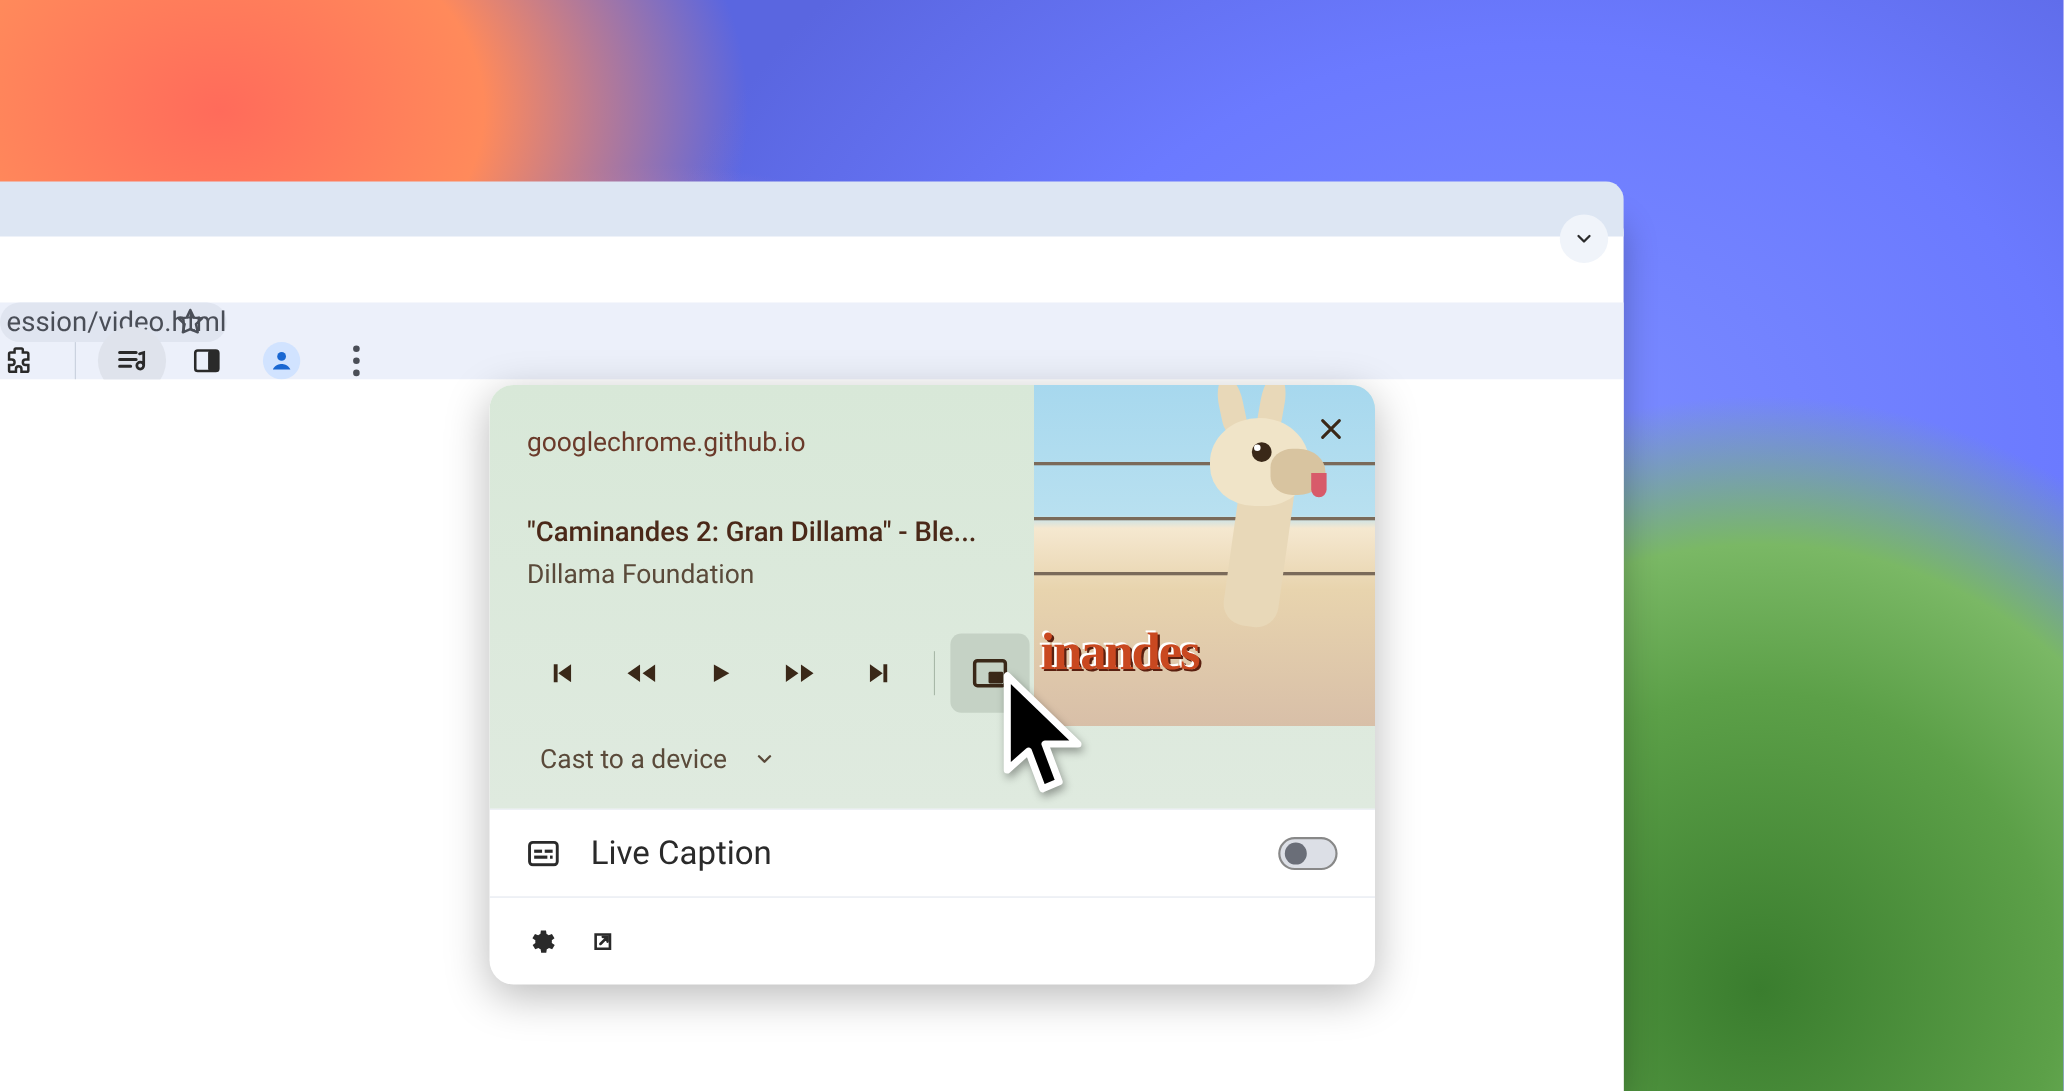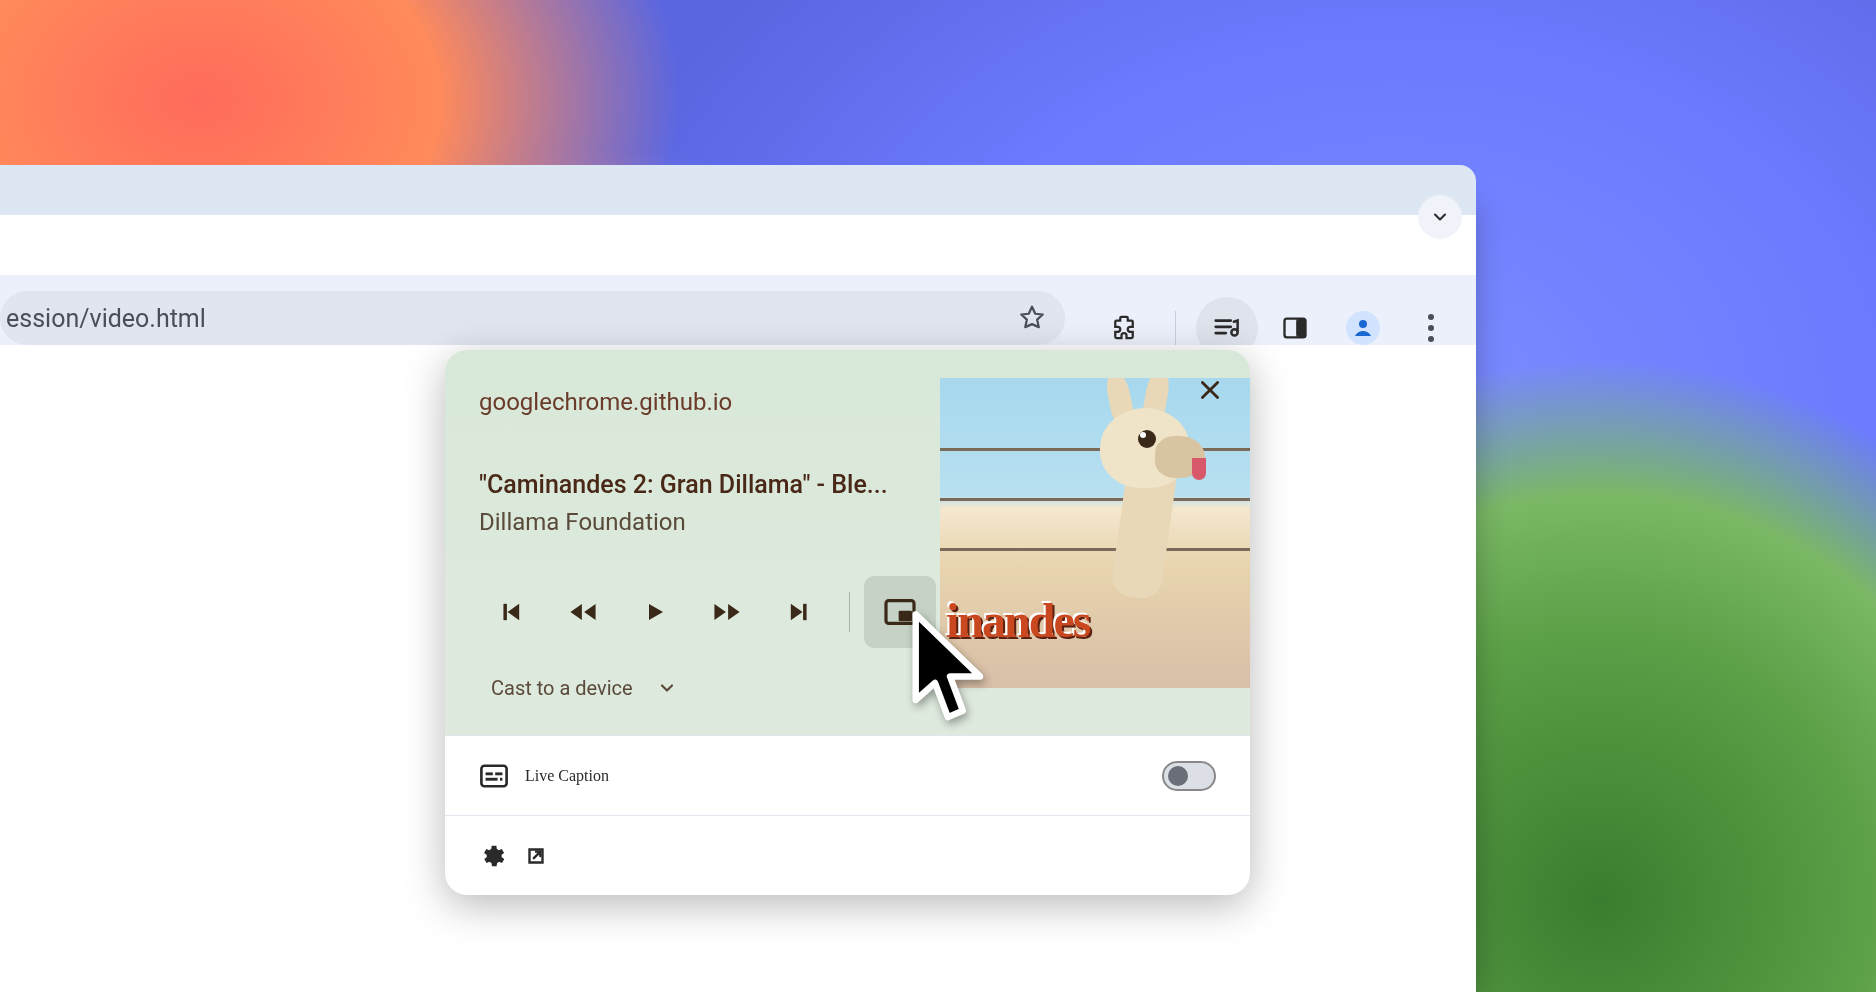--- a/index.html
+++ b/index.html
@@ -45,21 +45,21 @@
   display: flex; align-items: center; justify-content: center;
 }
 
 
 .toolbar {
   position: absolute;
   top: 80px; left: 0;
   width: 100%;
   height: 70px;
   background: #ecf0fa;
-  display: flex; align-items: flex-end;
+  display: flex; align-items: flex-start; flex-direction: column;
 }
 .addrbar {
   flex: 1;
   height: 54px;
   background: #e0e5f0;
   border-radius: 27px;
   margin-right: 42px;
   display: flex; align-items: center;
   padding-left: 0px;
   font-size: 25px;
@@ -101,21 +101,20 @@
 .mp-top {
   position: relative;
   height: 385px;
   background: linear-gradient(to bottom, #d8e8d8 0%, #dfeadf 100%);
 }
 .mp-art {
   position:absolute; right:0; top:0; width:310px; height:310px;
   background:
     linear-gradient(to bottom, #a7d8ee 0%, #b8e0f0 38%, #f5e8d0 42%, #e8d4ae 60%, #d8bfa8 100%);
   overflow:hidden;
-  margin-top:28px;
 }
 .mp-art-fence { position:absolute; left:-10px; width:120%; height:3px; background:#7a6a5a; }
 .mp-art-logo {
   position:absolute; left:6px; bottom:40px;
   font-family: Georgia, serif; font-weight:900; font-size:48px;
   color:#c94820; text-shadow: -2px -2px 0 #fff, 2px 2px 0 #5a2010;
   letter-spacing:-2px;
 }
 
 .llama { position:absolute; right:20px; top:10px; width:170px; height:260px; }
@@ -131,27 +130,26 @@
 .mp-title  { position:absolute; left:34px; top:120px; font-size:25px; color:#4a2818; font-weight:500; max-width:440px; white-space:nowrap; overflow:hidden; text-overflow:ellipsis;}
 .mp-artist { position:absolute; left:34px; top:158px; font-size:24px; color:#5a4a3a; }
 
 .mp-close { position:absolute; right:24px; top:24px; width:32px; height:32px; display:flex; align-items:center; justify-content:center; cursor:pointer;}
 
 .mp-controls { position:absolute; left:30px; top:226px; display:flex; align-items:center; }
 .mp-btn { width:72px; height:72px; display:flex; align-items:center; justify-content:center; cursor:pointer;}
 .mp-sep { width:1px; height:40px; background:#a8b8a8; margin: 0 14px; }
 .mp-pip { width:72px; height:72px; background:#c5d2c5; border-radius:10px; display:flex; align-items:center; justify-content:center; cursor:pointer;}
 
-.mp-cast { position:absolute; left:46px; top:326px; display:flex; align-items:center; gap:24px; font-size:20px; color:#5a4a3a; cursor:pointer;}
+.mp-cast { position:absolute; left:46px; top:326px; display:flex; align-items:center; gap:24px; font-size:24px; color:#5a4a3a; cursor:pointer;}
 
 .mp-row {
   height:80px; display:flex; align-items:center; padding:0 34px;
-  border-top:1px solid #e2e6ee; font-size:16px; color:#2a2a2a;
-  gap:16px;
-  font-family:Liberation Serif, serif;
+  border-top:1px solid #e2e6ee; font-size:30px; color:#2a2a2a;
+  gap:28px;
 }
 .mp-row-label { flex:1; }
 .toggle {
   width:54px; height:30px; border-radius:15px; border:2px solid #888; background:#dcdfe6;
   position:relative; cursor:pointer;
 }
 .toggle::after { content:""; position:absolute; left:4px; top:3px; width:20px; height:20px; background:#6a6e78; border-radius:50%; }
 
 
 .cursor {

